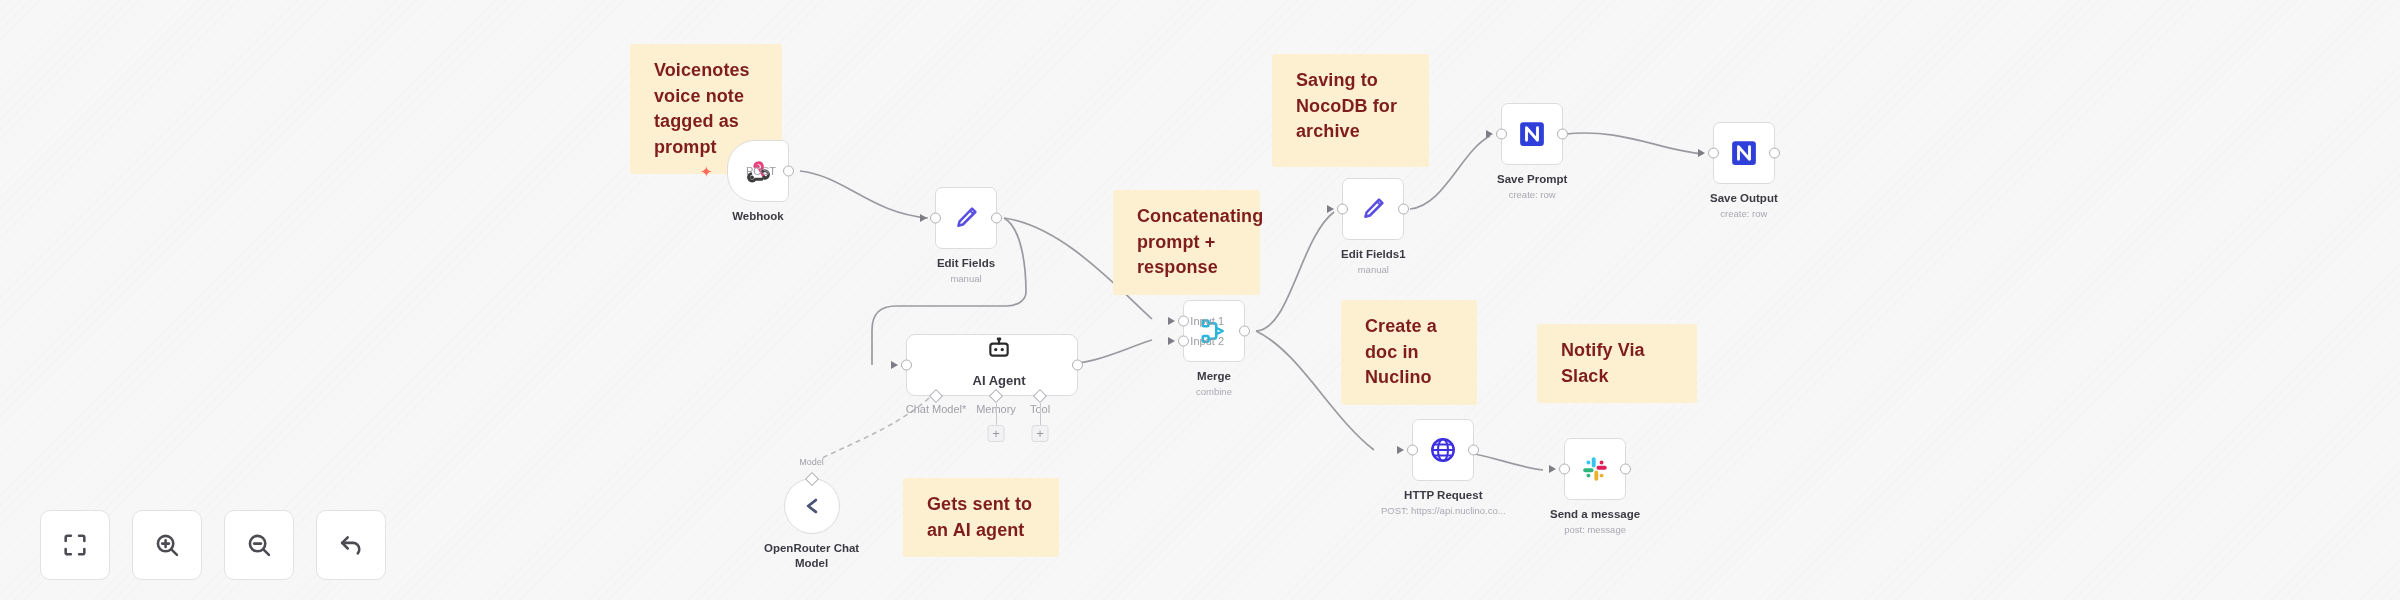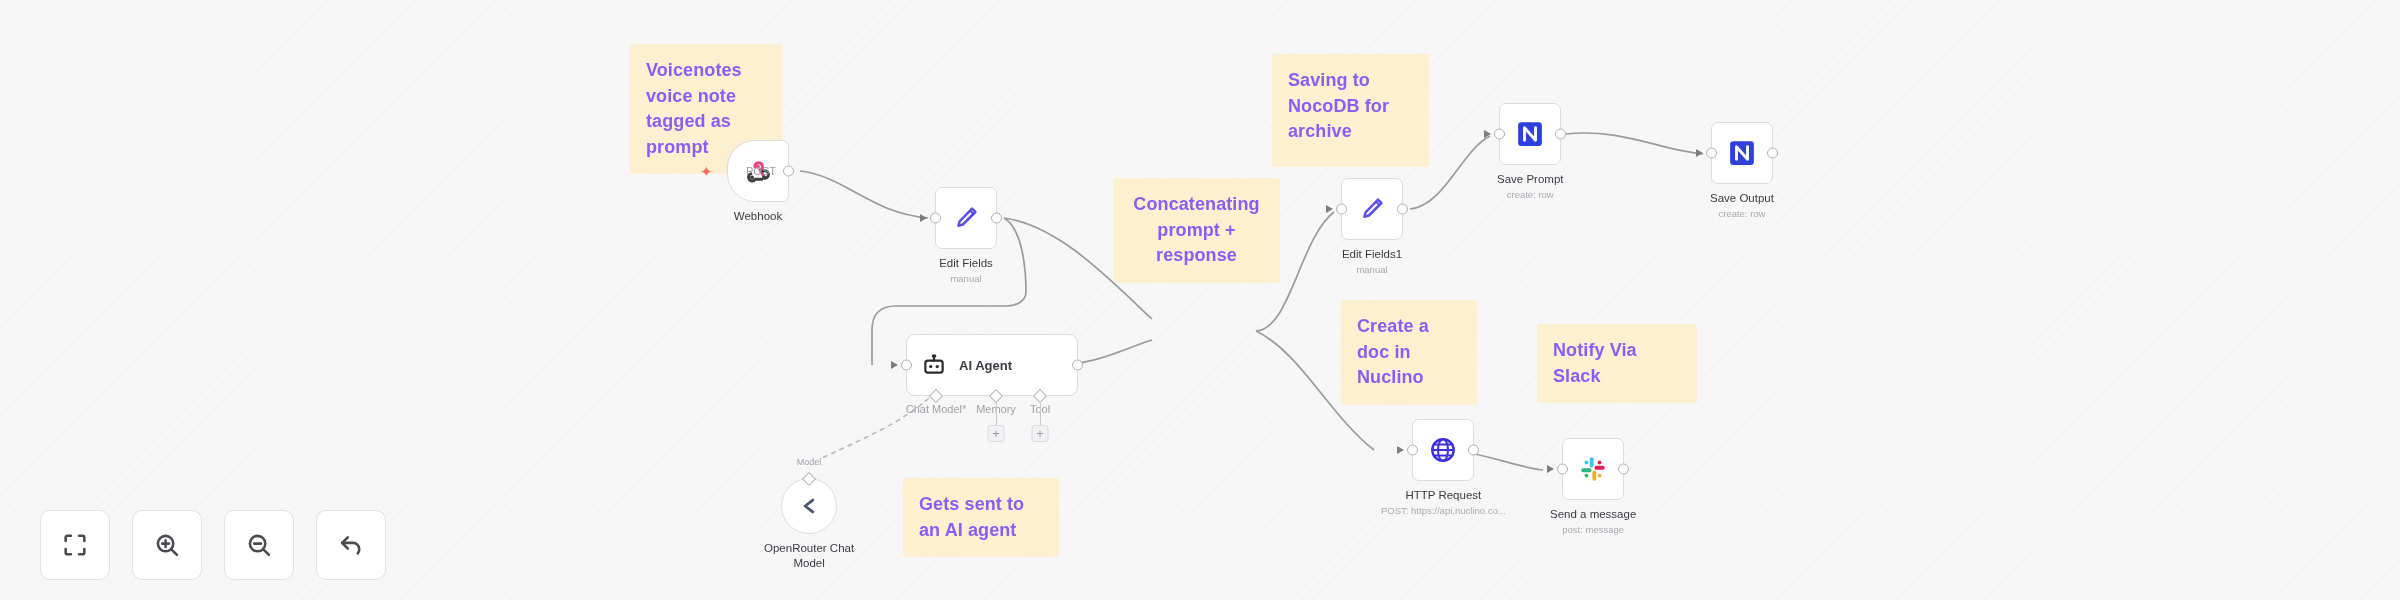--- a/index.html
+++ b/index.html
@@ -18,22 +18,22 @@
         rgba(0,0,0,0.012) 1px,
         rgba(0,0,0,0) 1px,
         rgba(0,0,0,0) 7px);
   }
 
   
   .sticky {
     position: absolute;
     background: #fdf0d0;
     border-radius: 3px;
-    padding: 14px 16px;
-    color: #8b5cf6;
+    padding: 14px 24px;
+    color: #7f1d1d;
     font-size: 18px;
     font-weight: 700;
     line-height: 1.42;
     letter-spacing: .1px;
     white-space: pre-line;
   }
 
   
   #edges { position: absolute; inset: 0; width: 2400px; height: 600px; pointer-events: none; }
 
@@ -53,29 +53,30 @@
   .node-box.trigger {
     border-top-left-radius: 28px;
     border-bottom-left-radius: 28px;
   }
   .node-box.wide {
     width: 172px; height: 62px;
     border-radius: 9px;
     justify-content: flex-start;
     padding-left: 14px;
     gap: 12px;
+    flex-direction: column;
   }
   .node-box.round {
     width: 56px; height: 56px;
     border-radius: 50%;
   }
   .node-title {
     margin-top: 7px;
     font-size: 11.5px;
-    font-weight: 400;
+    font-weight: 700;
     color: #3b3b44;
     text-align: center;
     white-space: pre-line;
     line-height: 1.3;
   }
   .node-sub {
     margin-top: 2px;
     font-size: 9.5px;
     color: #a9a9b2;
     text-align: center;
@@ -225,21 +226,21 @@
 
     <g fill="none" stroke="#b8b8bf" stroke-width="1.6" stroke-dasharray="5 4">
       <path d="M 929 398 C 900 424, 860 440, 822 458"></path>
     </g>
   </svg>
 
   <div class="sticky" style="left:630px; top:44px; width:152px; min-height:92px;">Voicenotes voice note tagged as prompt</div>
 
   <div class="sticky" style="left:1272px; top:54px; width:157px; min-height:113px;">Saving to NocoDB for archive</div>
 
-  <div class="sticky" style="left:1113px; top:178px; width:167px; min-height:105px;text-align:center;">Concatenating prompt + response</div>
+  <div class="sticky" style="left:1113px; top:190px; width:147px; min-height:105px;">Concatenating prompt + response</div>
 
   <div class="sticky" style="left:1341px; top:300px; width:136px; min-height:72px;">Create a doc in Nuclino</div>
 
   <div class="sticky" style="left:1537px; top:324px; width:160px; min-height:72px;">Notify Via Slack</div>
 
   <div class="sticky" style="left:903px; top:478px; width:156px; min-height:72px;">Gets sent to an AI agent</div>
 
   <div class="node" style="left:727px; top:140px;">
     <div class="node-box trigger">
       <span class="bolt">✦</span>
@@ -305,20 +306,40 @@
       <span class="model-diamond"></span>
       <span class="model-label">Model</span>
       <svg width="26" height="26" viewBox="0 0 24 24">
         <path d="M15.5 6.5 L8.5 12 L15.5 17.5" fill="none" stroke="#4a5573" stroke-width="2.6" stroke-linecap="round" stroke-linejoin="round"></path>
       </svg>
     </div>
     <div class="node-title">OpenRouter Chat
 Model</div>
   </div>
 
+  <div class="node" style="left:1183px; top:300px;">
+    <div class="node-box">
+      <span class="arrowhead a2"></span>
+      <span class="port in2"></span>
+      <span class="port-tag left1">Input 1</span>
+      <span class="arrowhead a3"></span>
+      <span class="port in3"></span>
+      <span class="port-tag left2">Input 2</span>
+      <svg width="30" height="30" viewBox="0 0 24 24">
+        <rect x="3" y="3.5" width="4.6" height="4.6" rx="1" fill="none" stroke="#29b6d8" stroke-width="2"></rect>
+        <rect x="3" y="15.9" width="4.6" height="4.6" rx="1" fill="none" stroke="#29b6d8" stroke-width="2"></rect>
+        <path d="M7.6 5.8h4.2c1.3 0 2 .8 2 2v2.6" fill="none" stroke="#29b6d8" stroke-width="2"></path>
+        <path d="M7.6 18.2h4.2c1.3 0 2-.8 2-2v-2.6" fill="none" stroke="#29b6d8" stroke-width="2"></path>
+        <path d="M13.8 9.4 L19 12 L13.8 14.6 Z" fill="none" stroke="#29b6d8" stroke-width="2" stroke-linejoin="round"></path>
+      </svg>
+      <span class="port out"></span>
+    </div>
+    <div class="node-title">Merge</div>
+    <div class="node-sub">combine</div>
+  </div>
 
   <div class="node" style="left:1341px; top:178px;">
     <div class="node-box">
       <span class="arrowhead"></span>
       <span class="port in"></span>
       <svg width="30" height="30" viewBox="0 0 24 24">
         <path d="M16.8 4.5l2.7 2.7-10 10-3.6 1 1-3.6z" fill="none" stroke="#5a4fe0" stroke-width="2" stroke-linejoin="round"></path>
         <path d="M15.2 6.1l2.7 2.7" stroke="#5a4fe0" stroke-width="1.6"></path>
       </svg>
       <span class="port out"></span>

